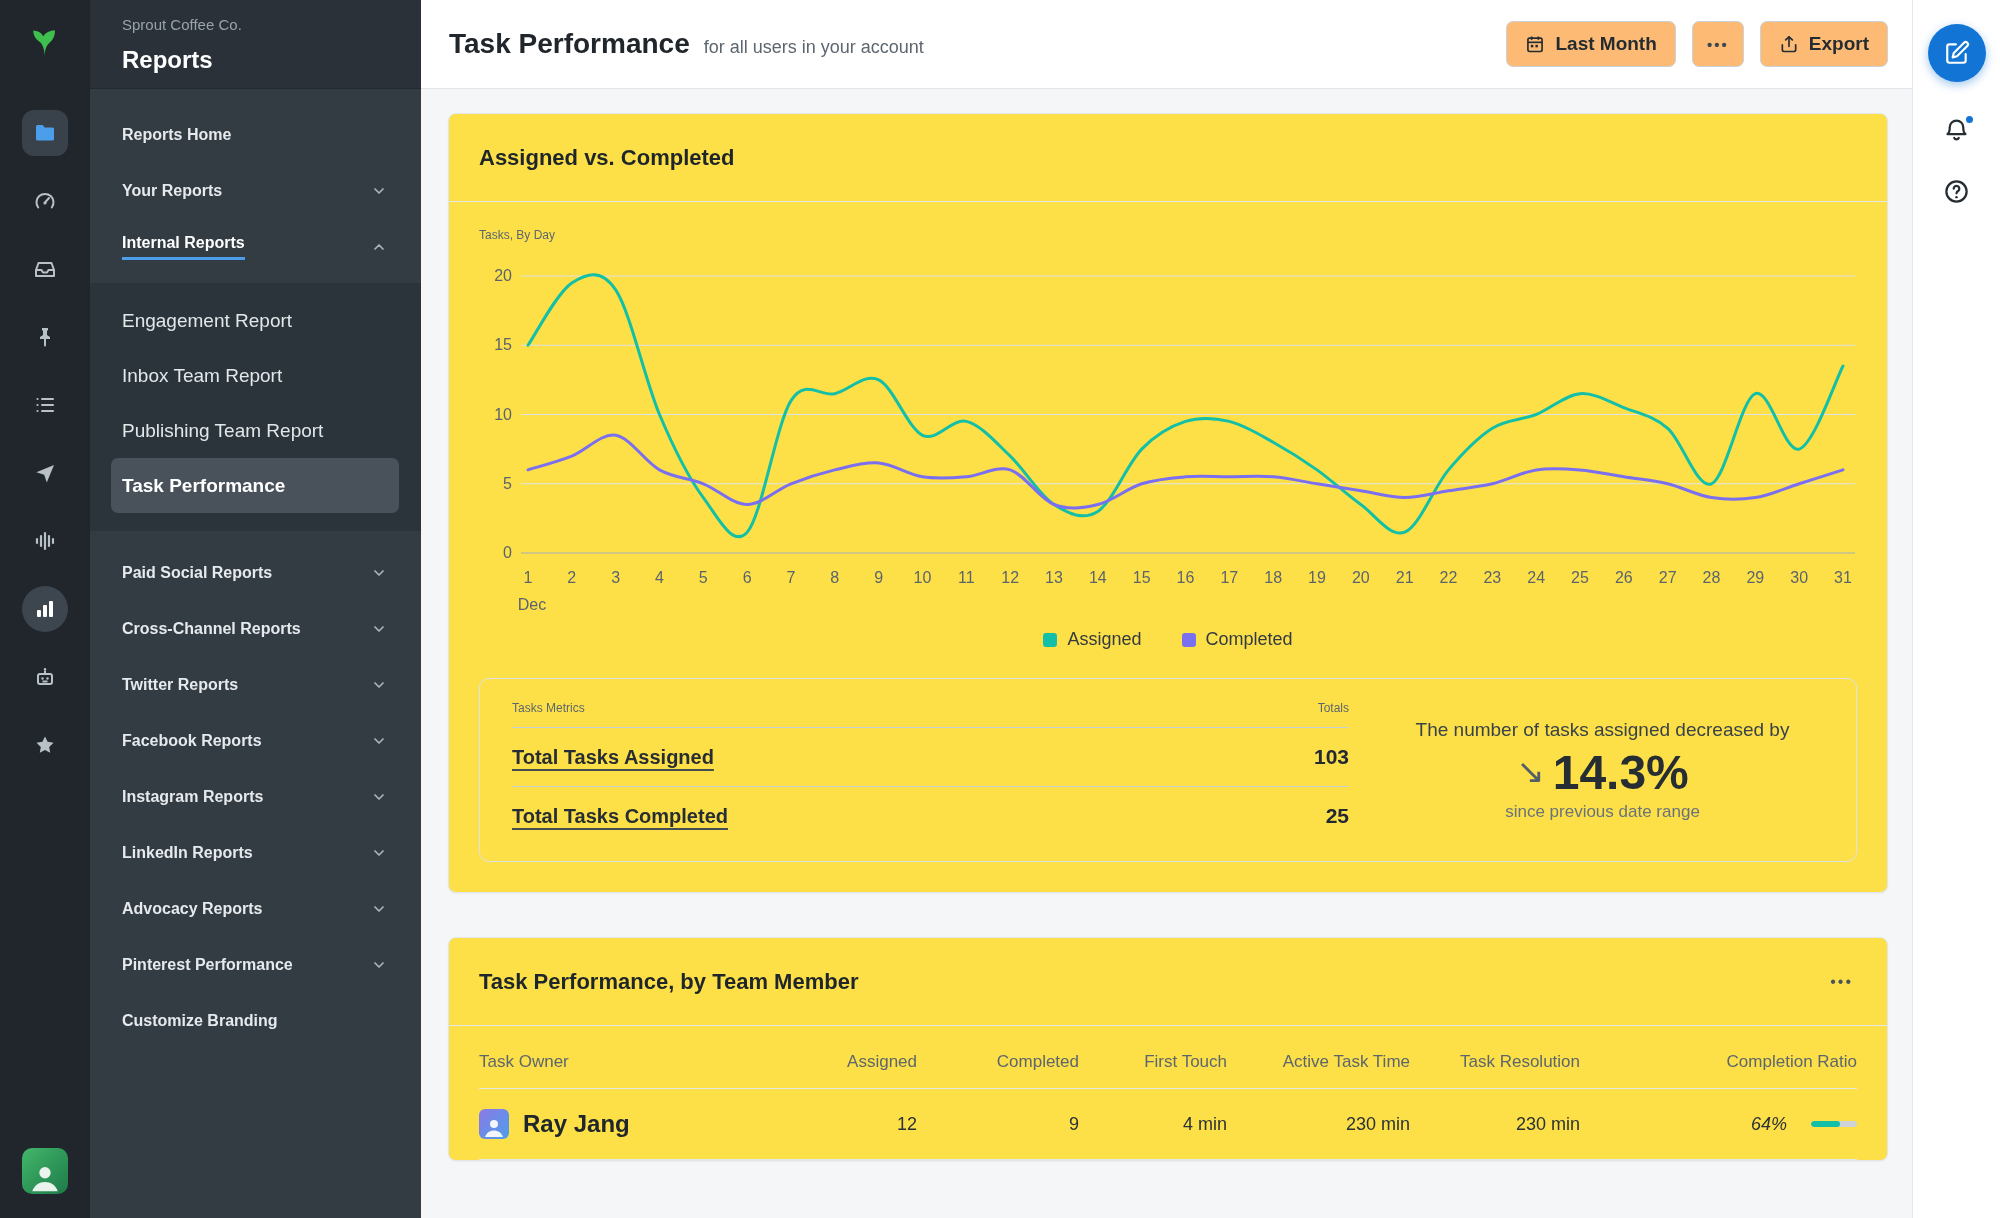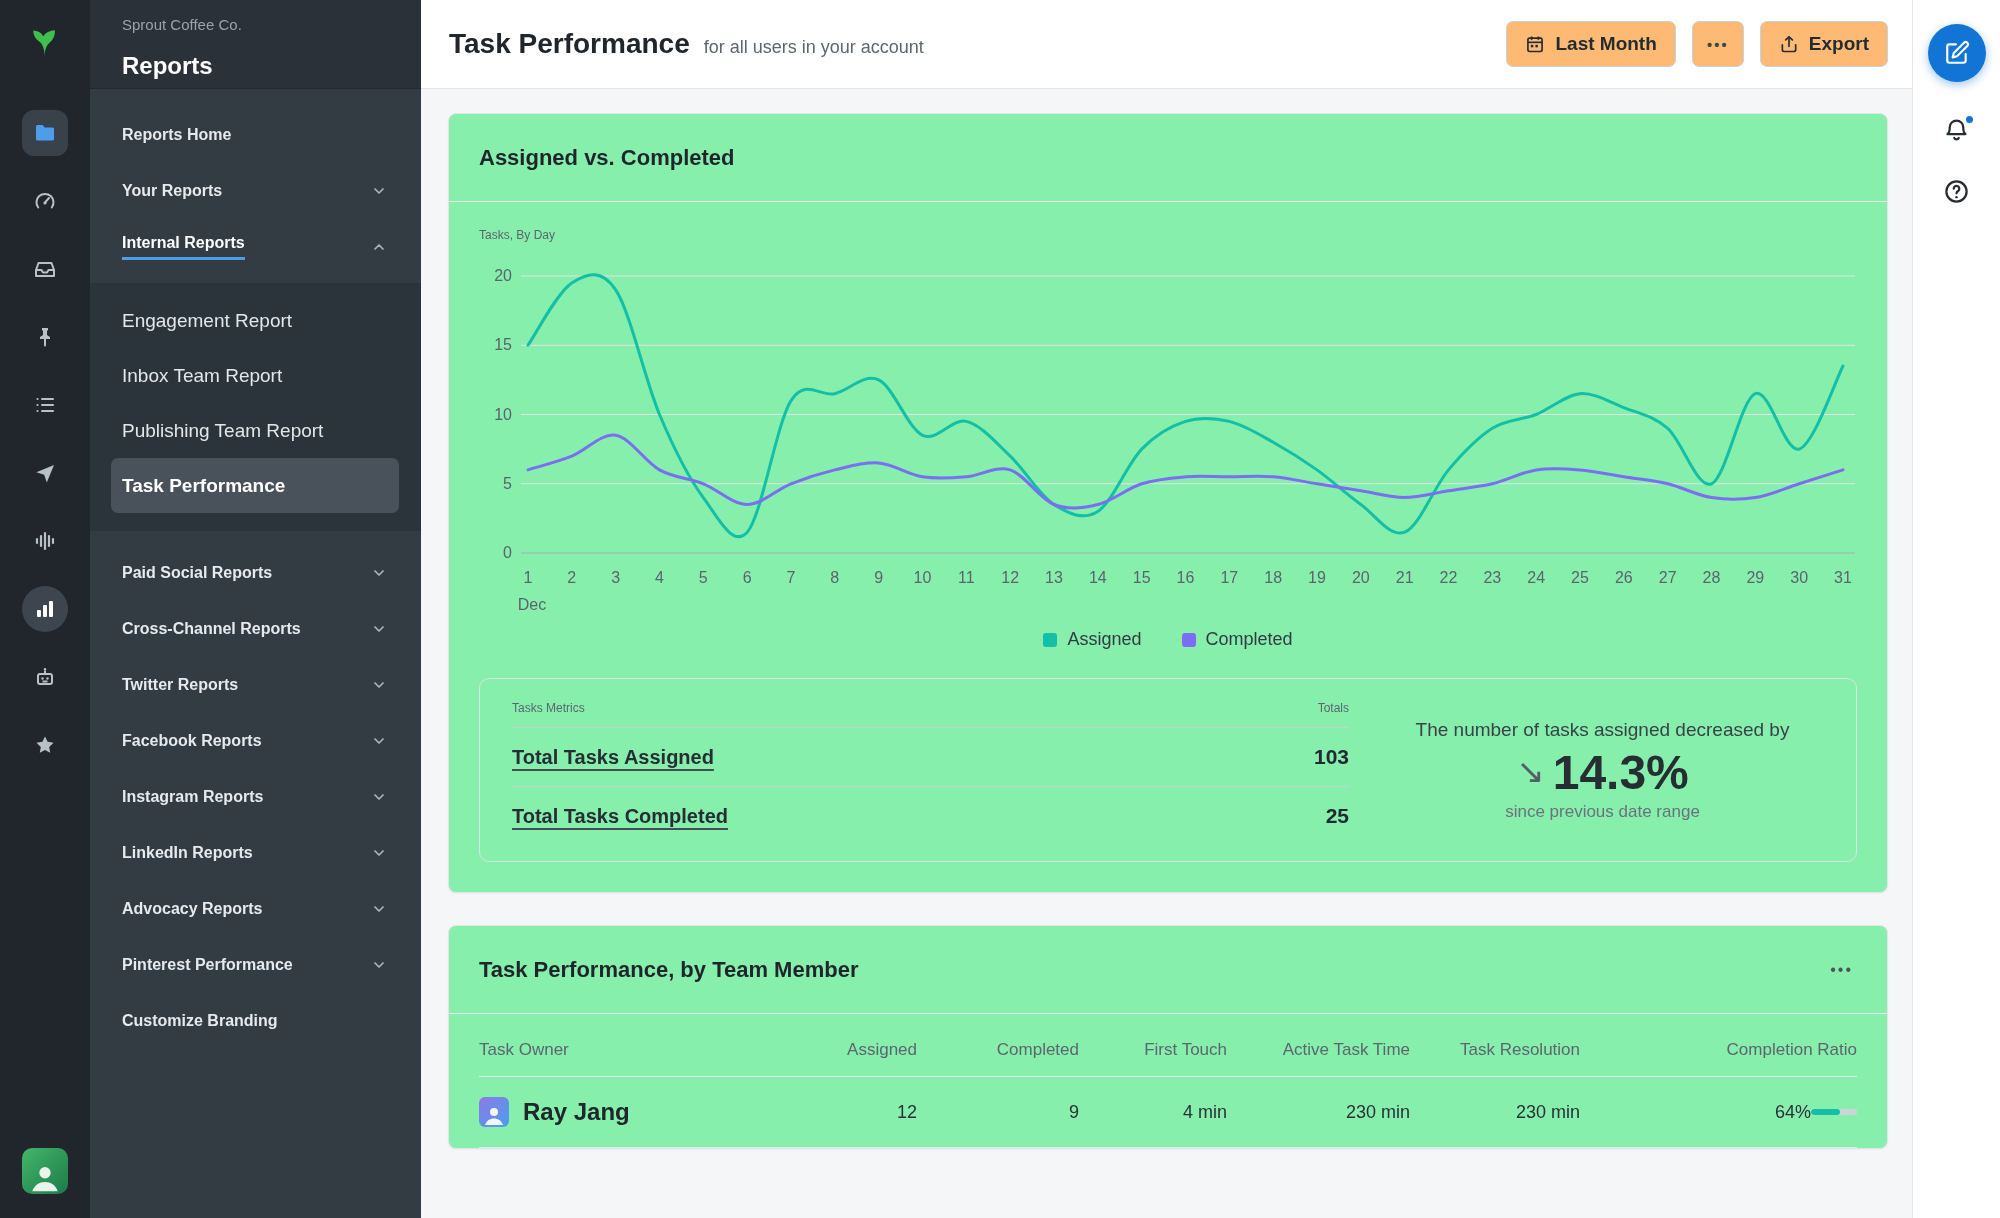--- a/index.html
+++ b/index.html
@@ -18,21 +18,21 @@
   .rail-btn.sq { background:#39414a; border-radius:12px; color:var(--link-blue,#4c9eeb); }
   .rail-btn.circ { background:#3d454e; border-radius:50%; color:#ffffff; }
   .rail-avatar { margin-top:auto; margin-bottom:24px; width:46px; height:46px; border-radius:10px;
                  background:linear-gradient(135deg,#43b76a,#1d7a4a); display:flex; align-items:flex-end; justify-content:center; overflow:hidden; cursor:pointer; border:none; }
   .rail-avatar svg { width:34px; height:34px; }
 
   
   .sidebar { width:331px; background:#333b43; flex-shrink:0; display:flex; flex-direction:column; }
   .sb-header { height:89px; background:#2a3138; padding:16px 0 0 32px; border-bottom:1px solid rgba(0,0,0,.18); }
   .sb-account { font-size:15px; color:#99a3ab; }
-  .sb-title { font-size:24px; font-weight:700; color:#ffffff; margin-top:19px; }
+  .sb-title { font-size:24px; font-weight:700; color:#ffffff; margin-top:13px; }
   .sb-menu { padding-top:18px; }
   .sb-item { height:56px; display:flex; align-items:center; justify-content:space-between;
              padding:0 34px 0 32px; color:#e6eaed; font-size:16px; font-weight:600; cursor:pointer; }
   .sb-item .chev { color:#aab3bb; display:flex; }
   .sb-item .chev svg { width:16px; height:16px; }
   .sb-active-link .sb-label { color:#ffffff; font-weight:700; border-bottom:3px solid var(--link-blue,#4c9eeb); padding-bottom:5px; }
   .sb-submenu { background:#2c343b; margin-top:8px; padding:10px 0 18px; }
   .sb-sub-item { height:55px; display:flex; align-items:center; padding-left:32px;
                  color:#e2e7ea; font-size:19px; font-weight:400; cursor:pointer; }
   .sb-sub-item.selected { background:#49525b; border-radius:7px; margin:0 22px 0 21px;
@@ -47,21 +47,21 @@
   .tb-title { font-size:28px; font-weight:700; color:#20262b; }
   .tb-sub { font-size:18px; color:#5d666e; margin-left:14px; }
   .tb-right { display:flex; align-items:center; gap:16px; }
   .btn { height:46px; display:flex; align-items:center; gap:10px; background:#fdba74;
          border:1px solid #ccd3d8; border-radius:7px; padding:0 18px; font-size:19px; font-weight:600;
          color:#252c31; cursor:pointer; font-family:inherit; }
   .btn svg { width:20px; height:20px; }
   .btn-dots { width:52px; justify-content:center; padding:0; font-size:15px; letter-spacing:2px; color:#41494f; }
 
   .content { flex:1; overflow:hidden; padding:24px 24px 0 27px; }
-  .card { background:#86efac; border:1px solid #e2e6ea; border-radius:8px; box-shadow:0 1px 2px rgba(24,32,38,.04); margin-bottom:32px; }
+  .card { background:#fde047; border:1px solid #e2e6ea; border-radius:8px; box-shadow:0 1px 2px rgba(24,32,38,.04); margin-bottom:44px; }
   .card-head { height:88px; display:flex; align-items:center; justify-content:space-between;
                padding:0 30px; border-bottom:1px solid #e4e8eb; }
   .card-title { font-size:22px; font-weight:700; color:#1f262b; }
   .card-more { background:none; border:none; font-size:16px; letter-spacing:2px; color:#4a535a; cursor:pointer; padding:6px 4px; }
 
   .card-body { padding:26px 30px 30px; }
   .axis-note { font-size:12px; color:#5d666e; margin-bottom:12px; }
   #chart svg { display:block; }
   .tick { fill:#5b646c; font-size:16px; font-family:inherit; }
   .legend { display:flex; justify-content:center; align-items:center; gap:40px; margin-top:10px; }
@@ -90,21 +90,21 @@
   .tt-cell { text-align:right; font-size:18px; color:#2a3137; }
   .tt-cell.first { text-align:left; padding-left:13px; }
   .tt-head { border-bottom:1px solid #e4e8eb; }
   .tt-head .tt-cell { font-size:17px; color:#5d666e; padding:26px 0 16px; cursor:pointer; }
   .tt-body-row .tt-cell { padding:20px 0; }
   .owner { display:flex; align-items:center; gap:14px; }
   .tt-avatar { width:30px; height:30px; border-radius:6px; background:linear-gradient(135deg,#8c7ae6,#4c9eeb);
                display:flex; align-items:flex-end; justify-content:center; overflow:hidden; flex-shrink:0; }
   .tt-avatar svg { width:24px; height:24px; }
   .tt-name { font-size:24px; font-weight:700; color:#20272c; }
-  .ratio { display:flex; justify-content:flex-end; align-items:center; gap:0; padding-right:16px; }
+  .ratio { display:flex; justify-content:flex-end; align-items:center; gap:24px; padding-right:16px;font-style:italic; }
   .bar { width:46px; height:6px; border-radius:3px; background:#cdd3d8; overflow:hidden; display:inline-block; }
   .bar-fill { display:block; height:100%; background:var(--teal,#14bfa7); border-radius:3px; }
 
   
   .right-rail { width:88px; background:#ffffff; border-left:1px solid #e4e8eb; flex-shrink:0;
                 display:flex; flex-direction:column; align-items:center; padding-top:24px; }
   .rr-btn { position:relative; background:none; border:none; color:#262d33; margin-bottom:32px; cursor:pointer; }
   .rr-btn svg { width:27px; height:27px; }
   .rr-primary { width:58px; height:58px; border-radius:50%; background:var(--accent-blue,#1274d4); color:#fff;
                 display:flex; align-items:center; justify-content:center; box-shadow:0 3px 10px rgba(18,116,212,.4); margin-bottom:34px; }

